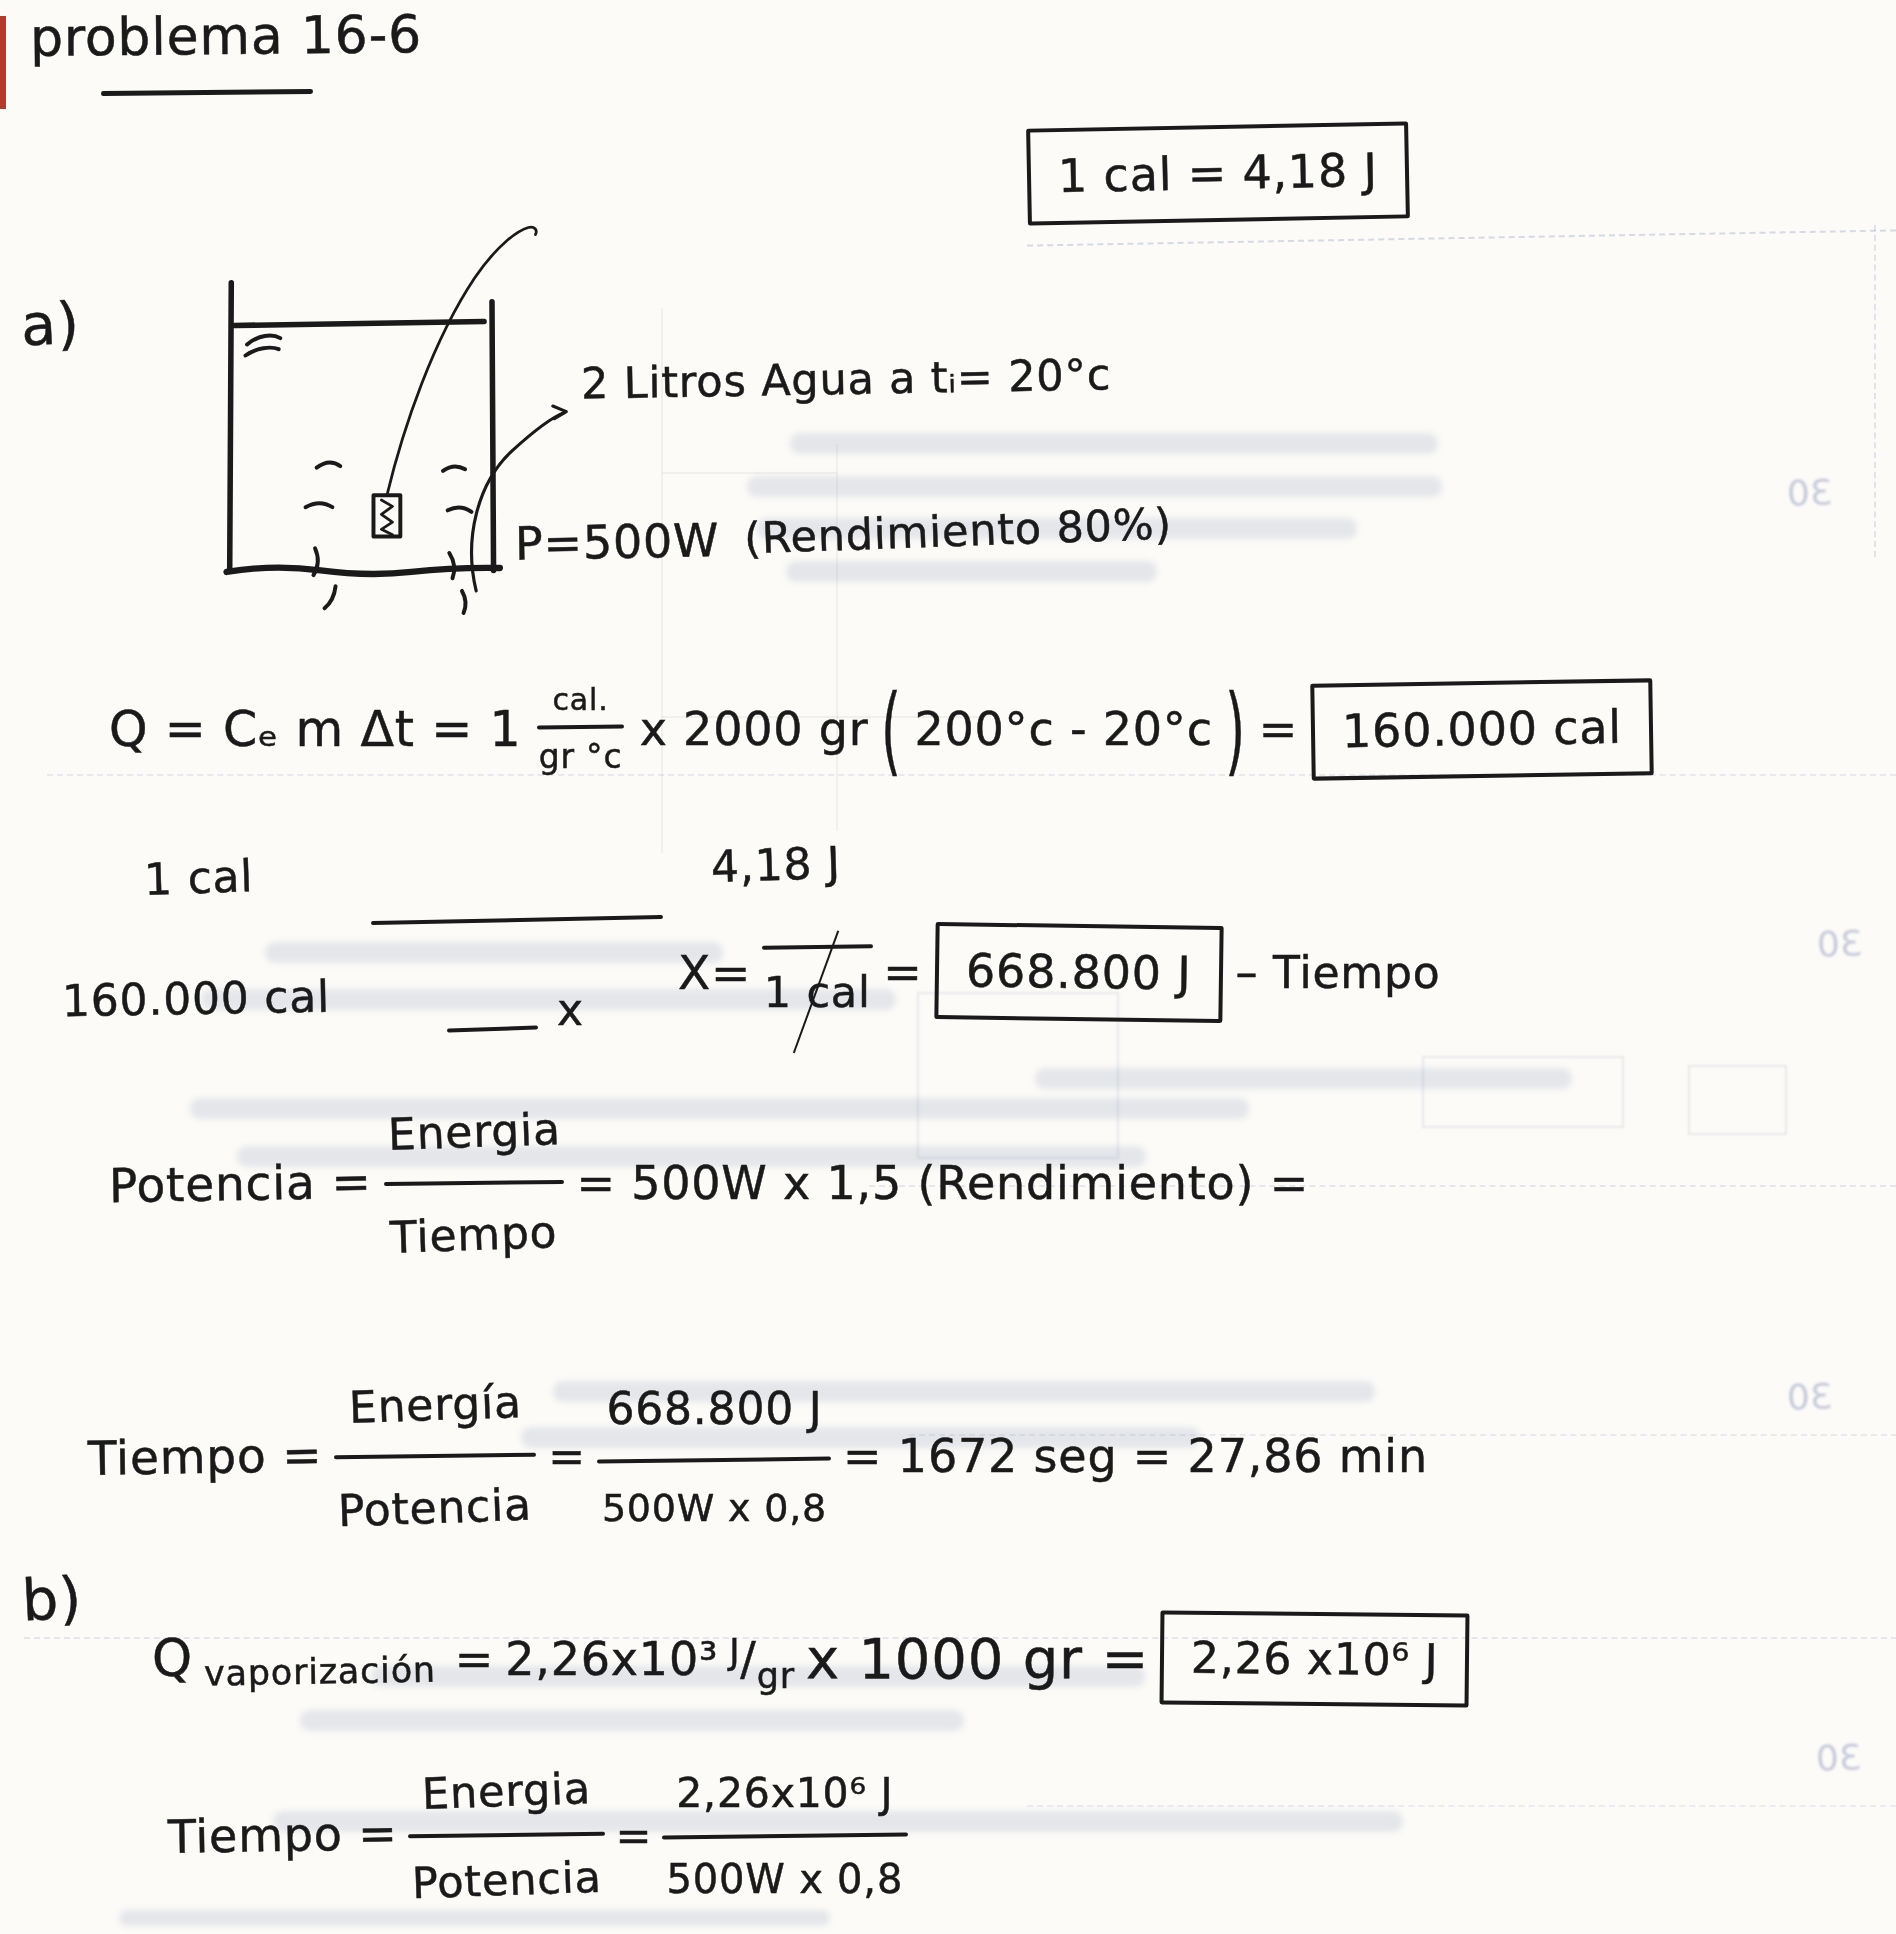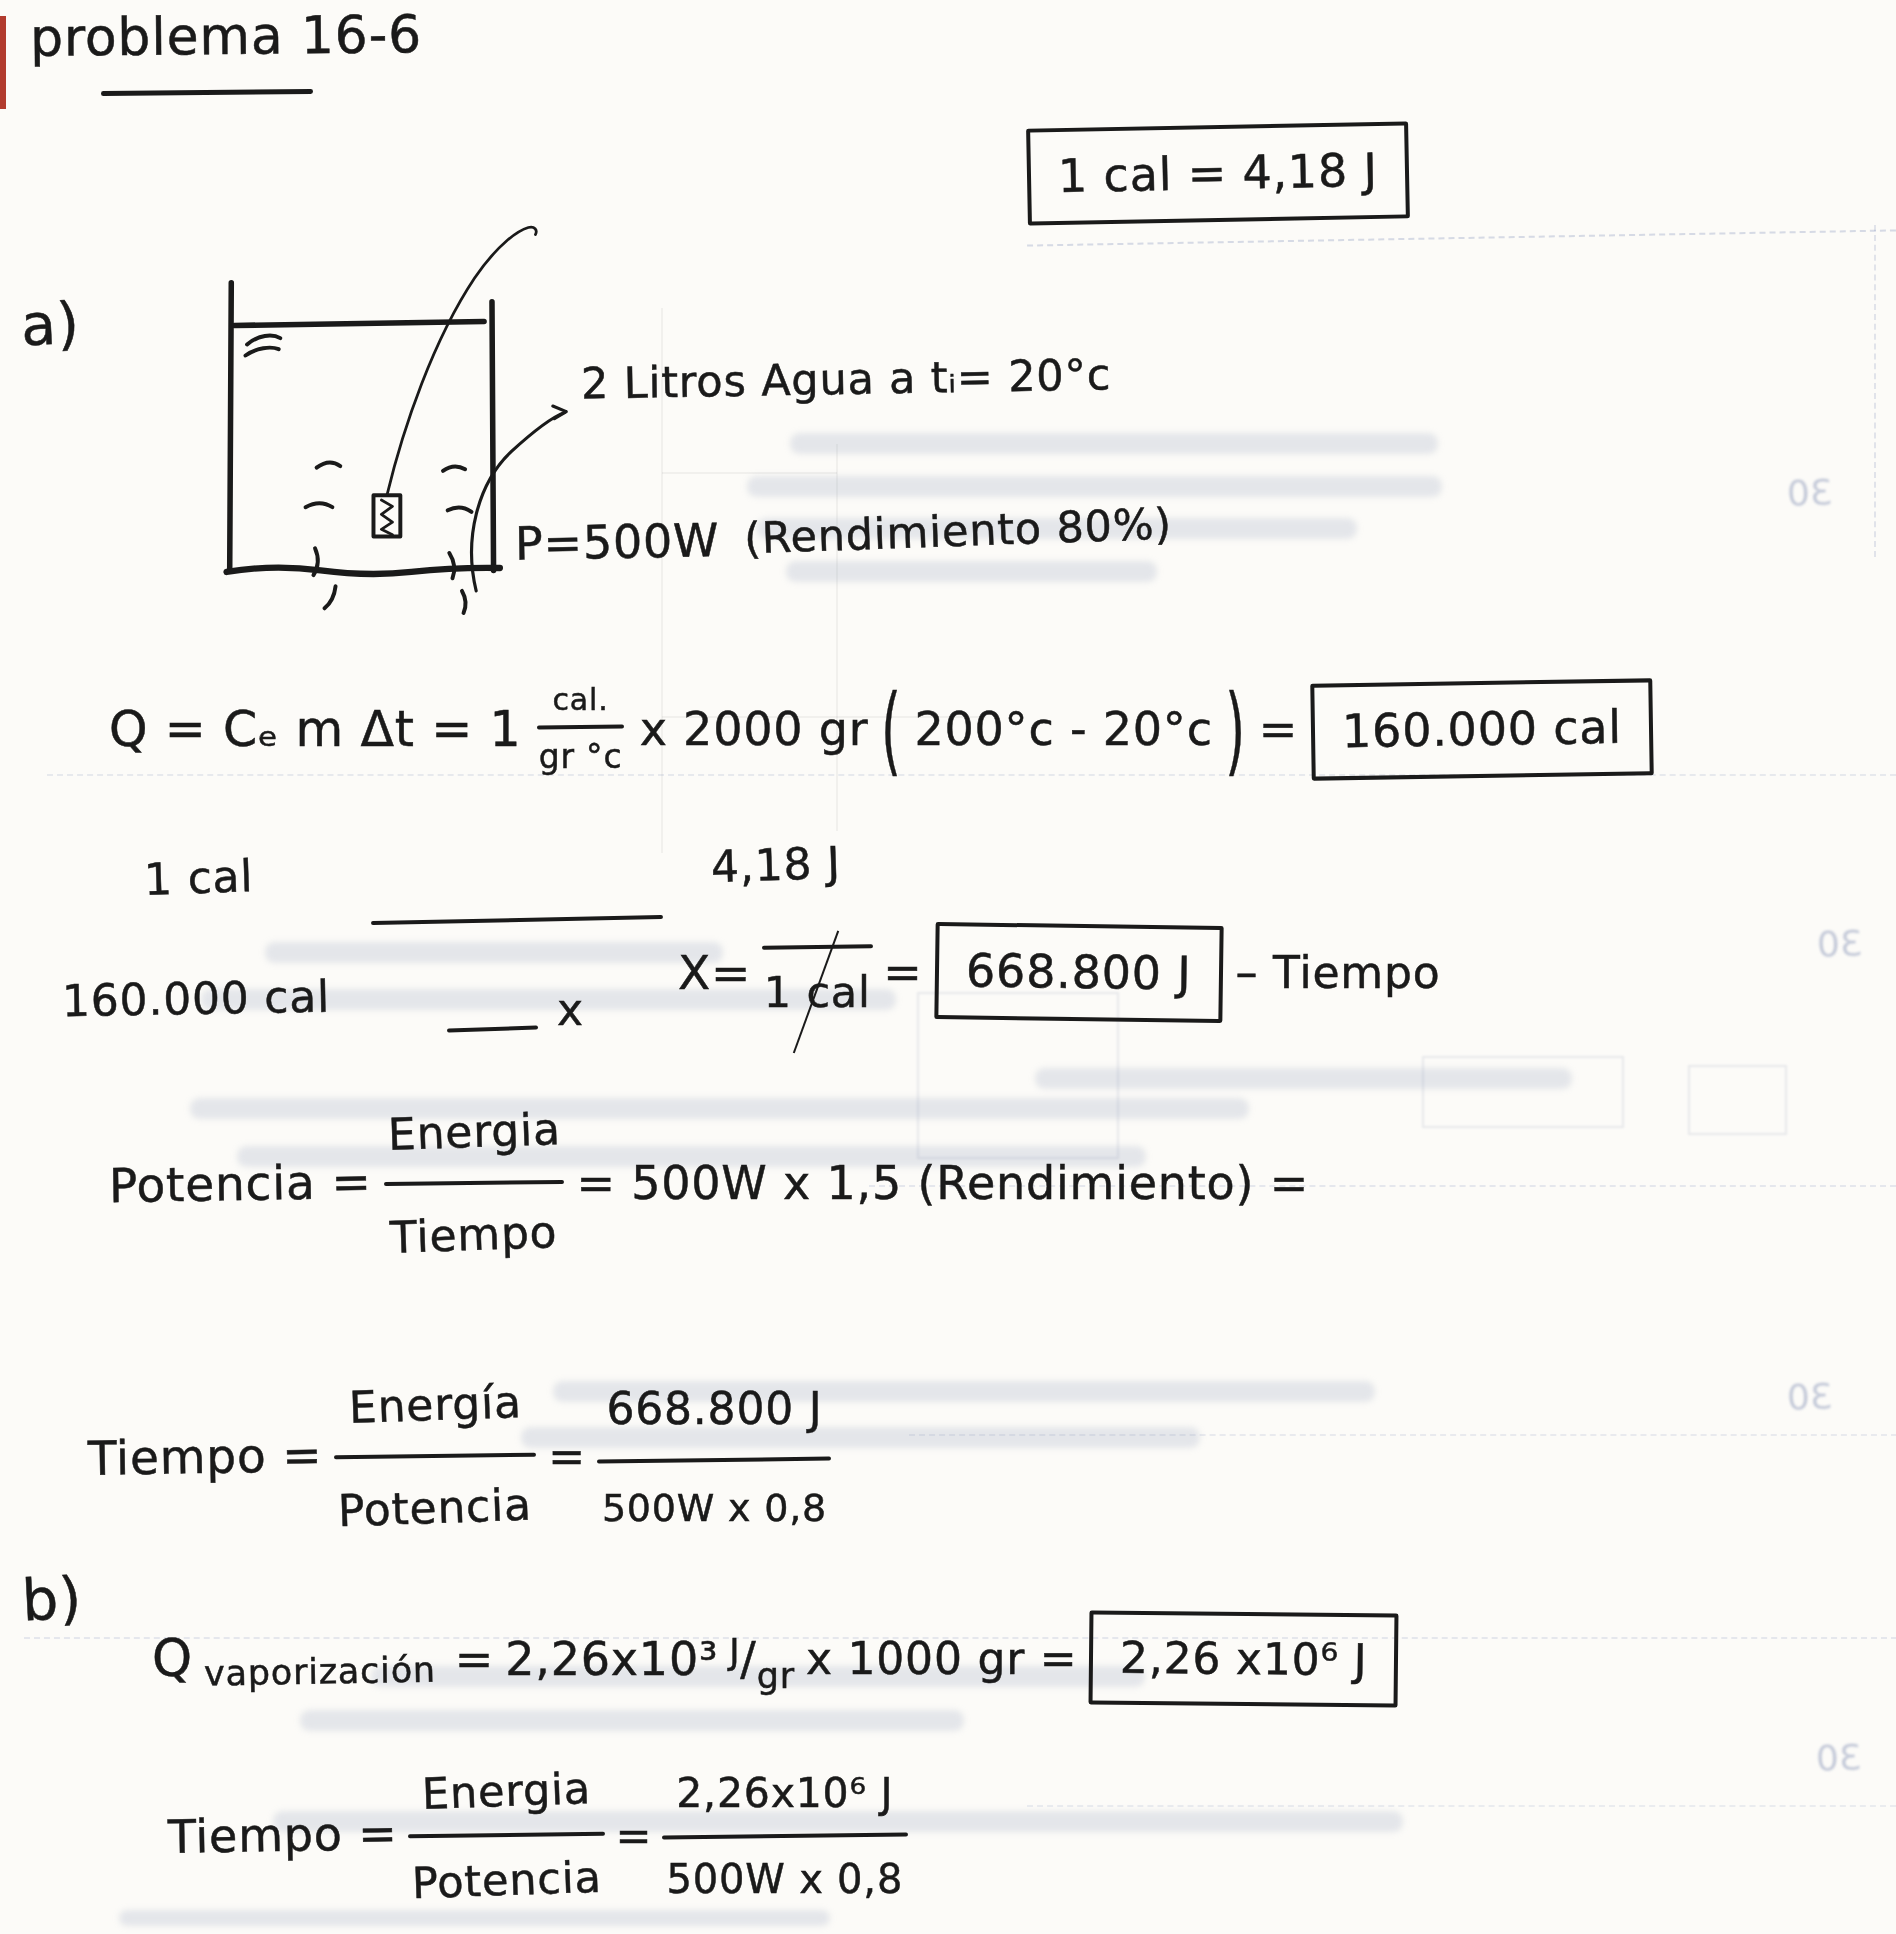--- a/index.html
+++ b/index.html
@@ -177,33 +177,34 @@
       <span class="hw" style="font-size:44px;transform:rotate(-2deg);">Energía</span>
       <span class="bar"></span>
       <span class="hw" style="font-size:44px;transform:rotate(-2deg);">Potencia</span>
     </span>
     <span class="hw" style="font-size:44px;">=</span>
     <span class="frac big">
       <span class="hw" style="font-size:44px;">668.800 J</span>
       <span class="bar"></span>
       <span class="hw" style="font-size:38px;">500W x 0,8</span>
     </span>
+    <span class="hw" style="font-size:46px;">= 1672 seg = 27,86 min</span>
   </div>
 
   <div class="abs hw" style="left:22px;top:1566px;font-size:57px;transform:rotate(-3deg);">b)</div>
 
   <div class="abs flexrow" style="left:152px;top:1612px;gap:11px;">
     <span class="hw" style="font-size:51px;">Q</span>
     <span class="hw" style="font-size:35px;transform:translateY(12.6px) rotate(-1deg);">vaporización</span>
     <span class="hw" style="font-size:46px;margin-left:8px;">=</span>
     <span class="hw" style="font-size:46px;">2,26x10³</span>
     <span style="white-space:nowrap;">
       <span class="hw supx" style="font-size:35px;">J</span><span class="hw" style="font-size:46px;">/</span><span class="hw subx" style="font-size:35px;">gr</span>
     </span>
-    <span class="hw" style="font-size:44px;">x 1000 gr =</span>
+    <span class="hw" style="font-size:56px;">x 1000 gr =</span>
     <span class="hand-box" style="transform:rotate(0.6deg);">
       <span class="hw" style="font-size:44px;">2,26 x10⁶ J</span>
     </span>
   </div>
 
   <div class="abs flexrow" style="left:168px;top:1766px;gap:14.2px;">
     <span class="hw" style="font-size:46px;transform:rotate(-1deg);">Tiempo =</span>
     <span class="frac mid">
       <span class="hw" style="font-size:43px;transform:rotate(-2deg);">Energia</span>
       <span class="bar"></span>

